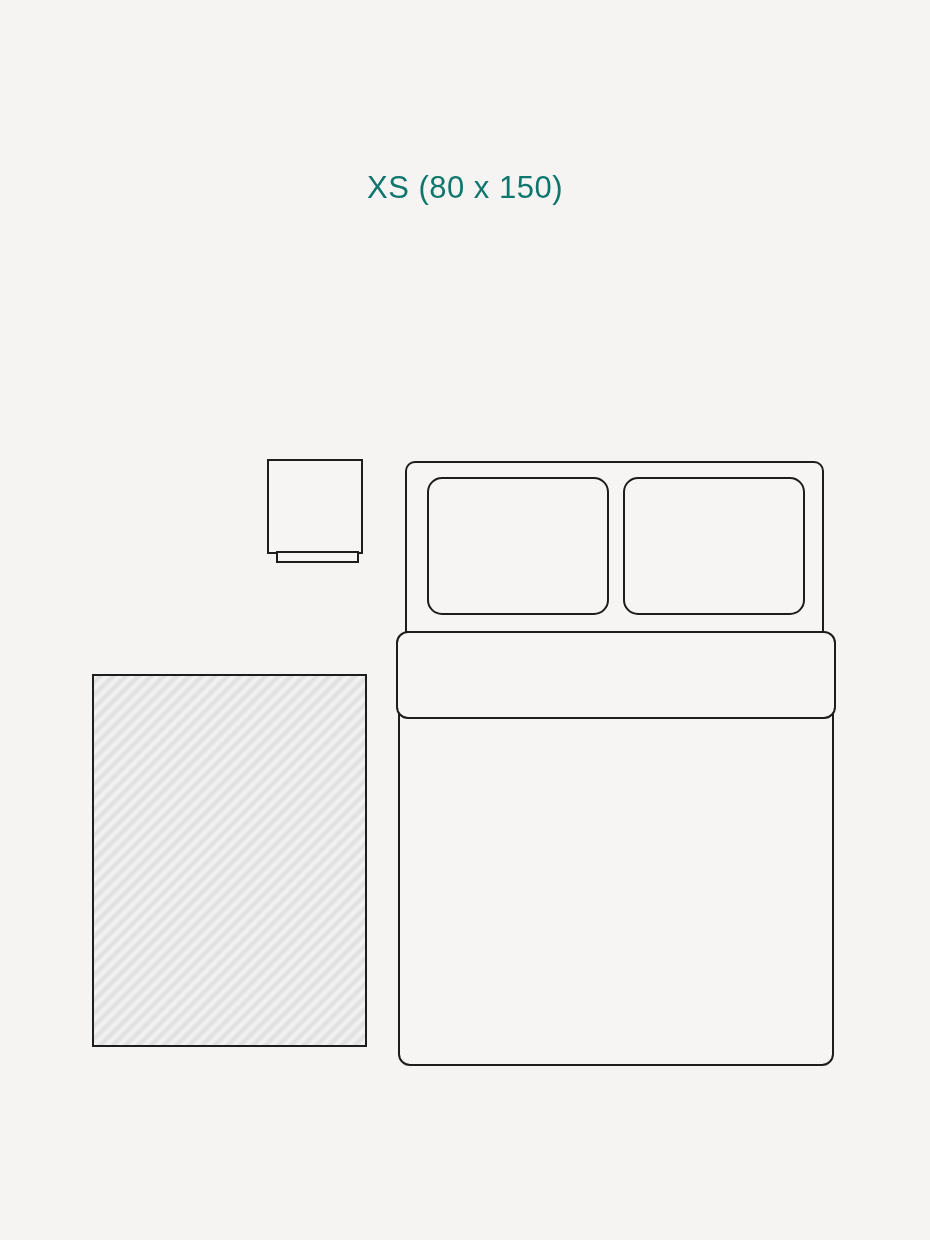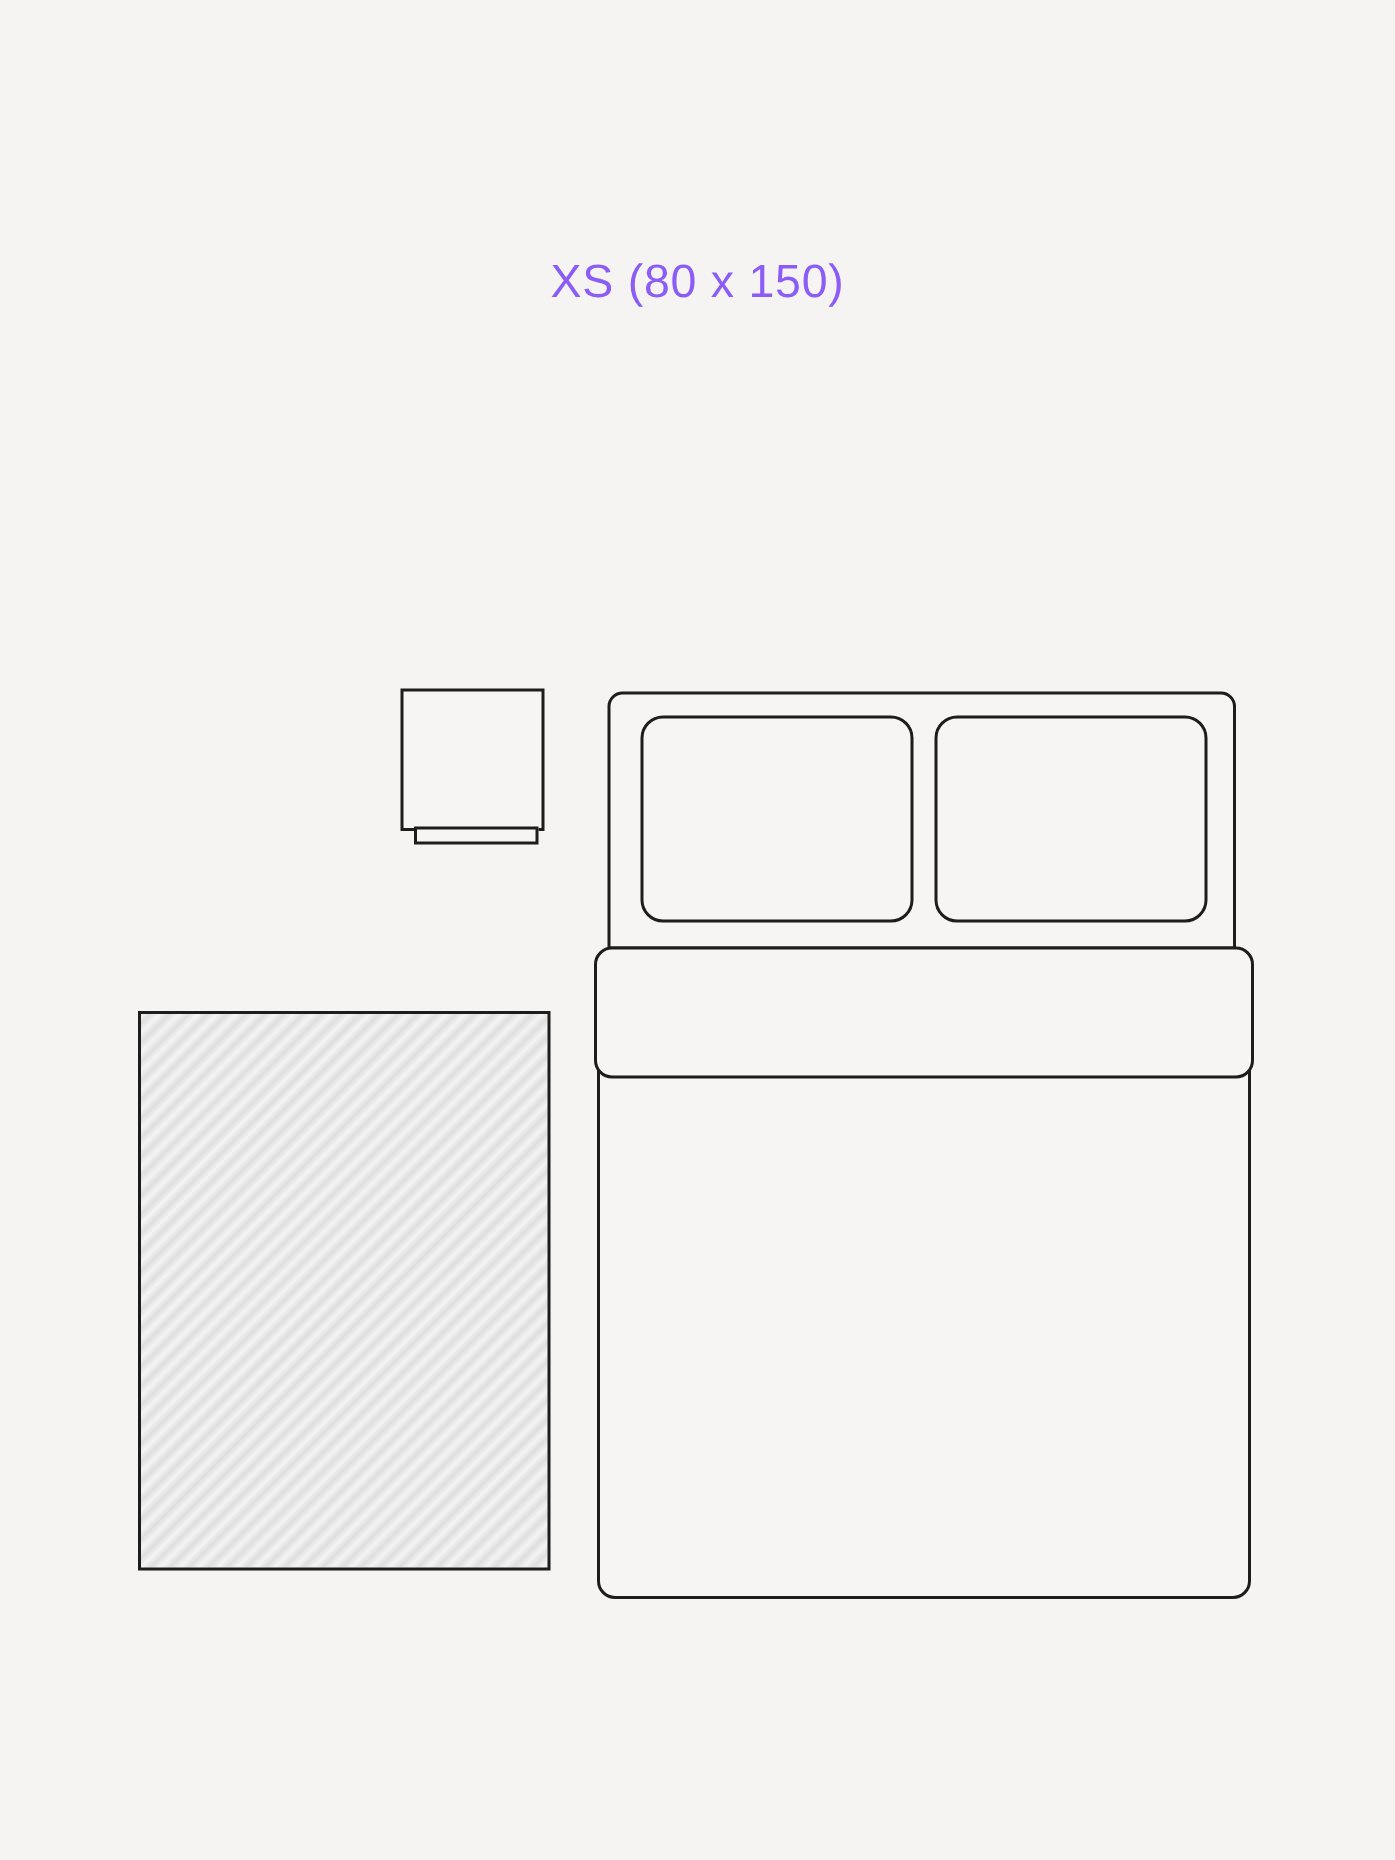--- a/index.html
+++ b/index.html
@@ -19,21 +19,21 @@
   }
   .size-title {
     position: absolute;
     top: 170px;
     left: 0;
     width: 100%;
     text-align: center;
     font-size: 31px;
     font-weight: 500;
     letter-spacing: 0.5px;
-    color: #8b5cf6;
+    color: #0f766e;
   }
   .shape {
     position: absolute;
     box-sizing: border-box;
     border: 2.5px solid #1d1d1d;
     background: #f6f5f3;
   }
   
   .rug {
     left: 92px;

